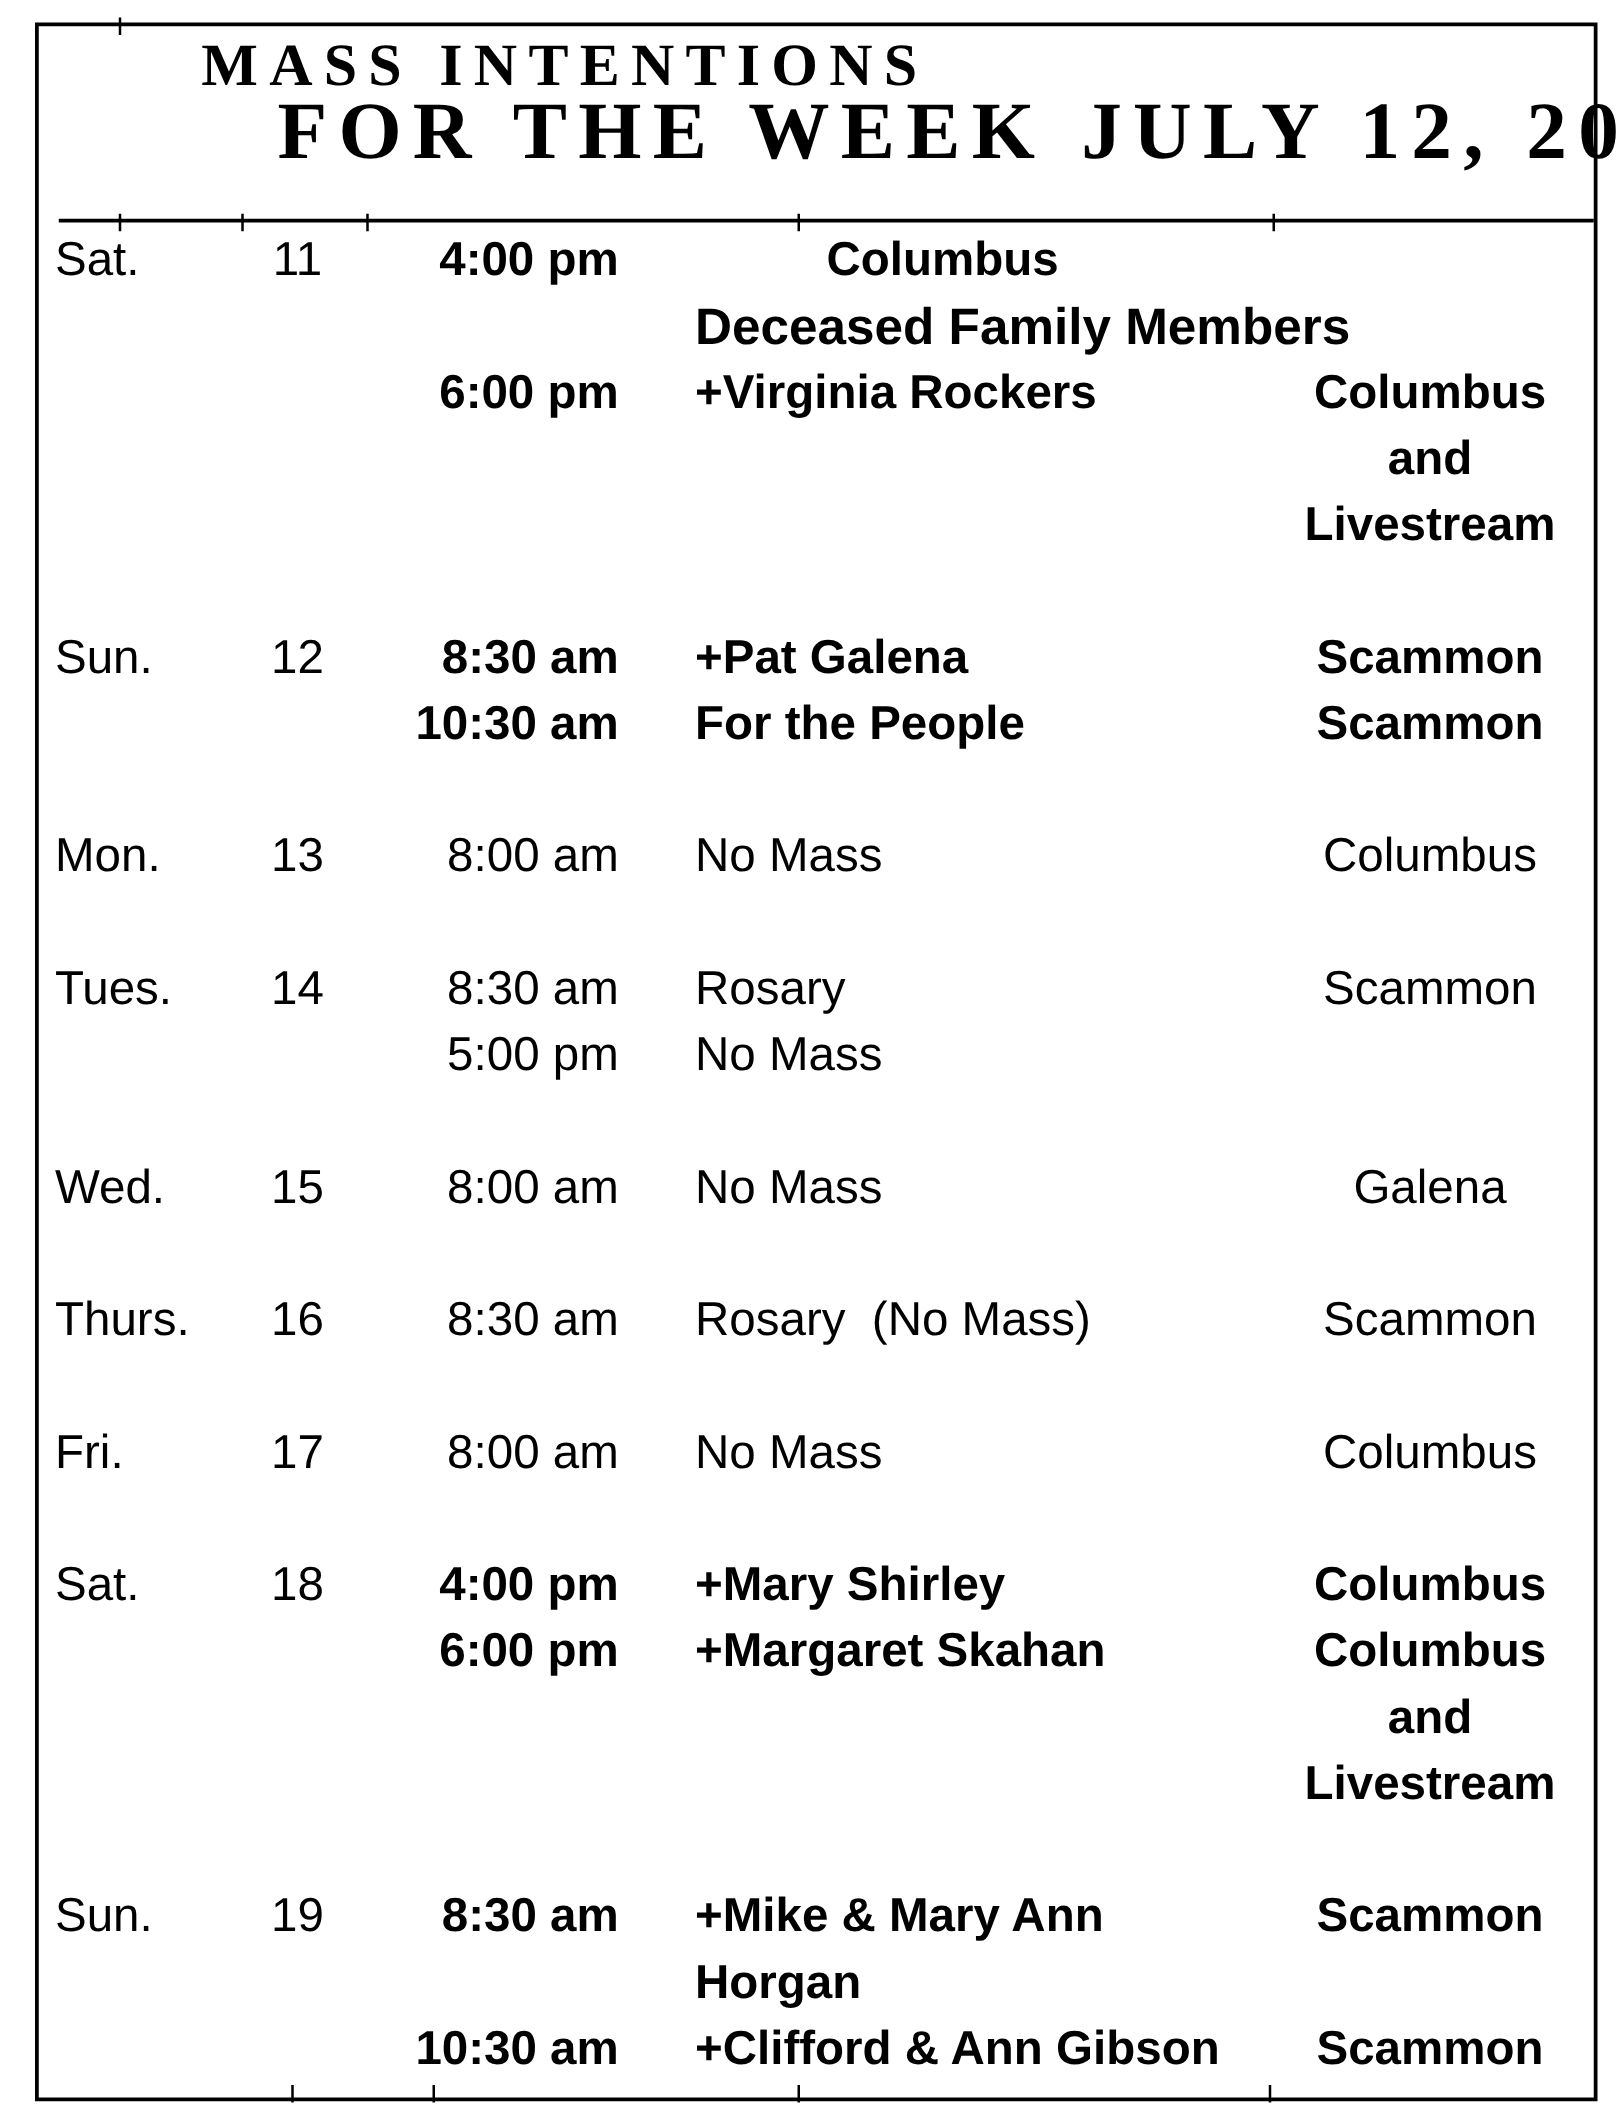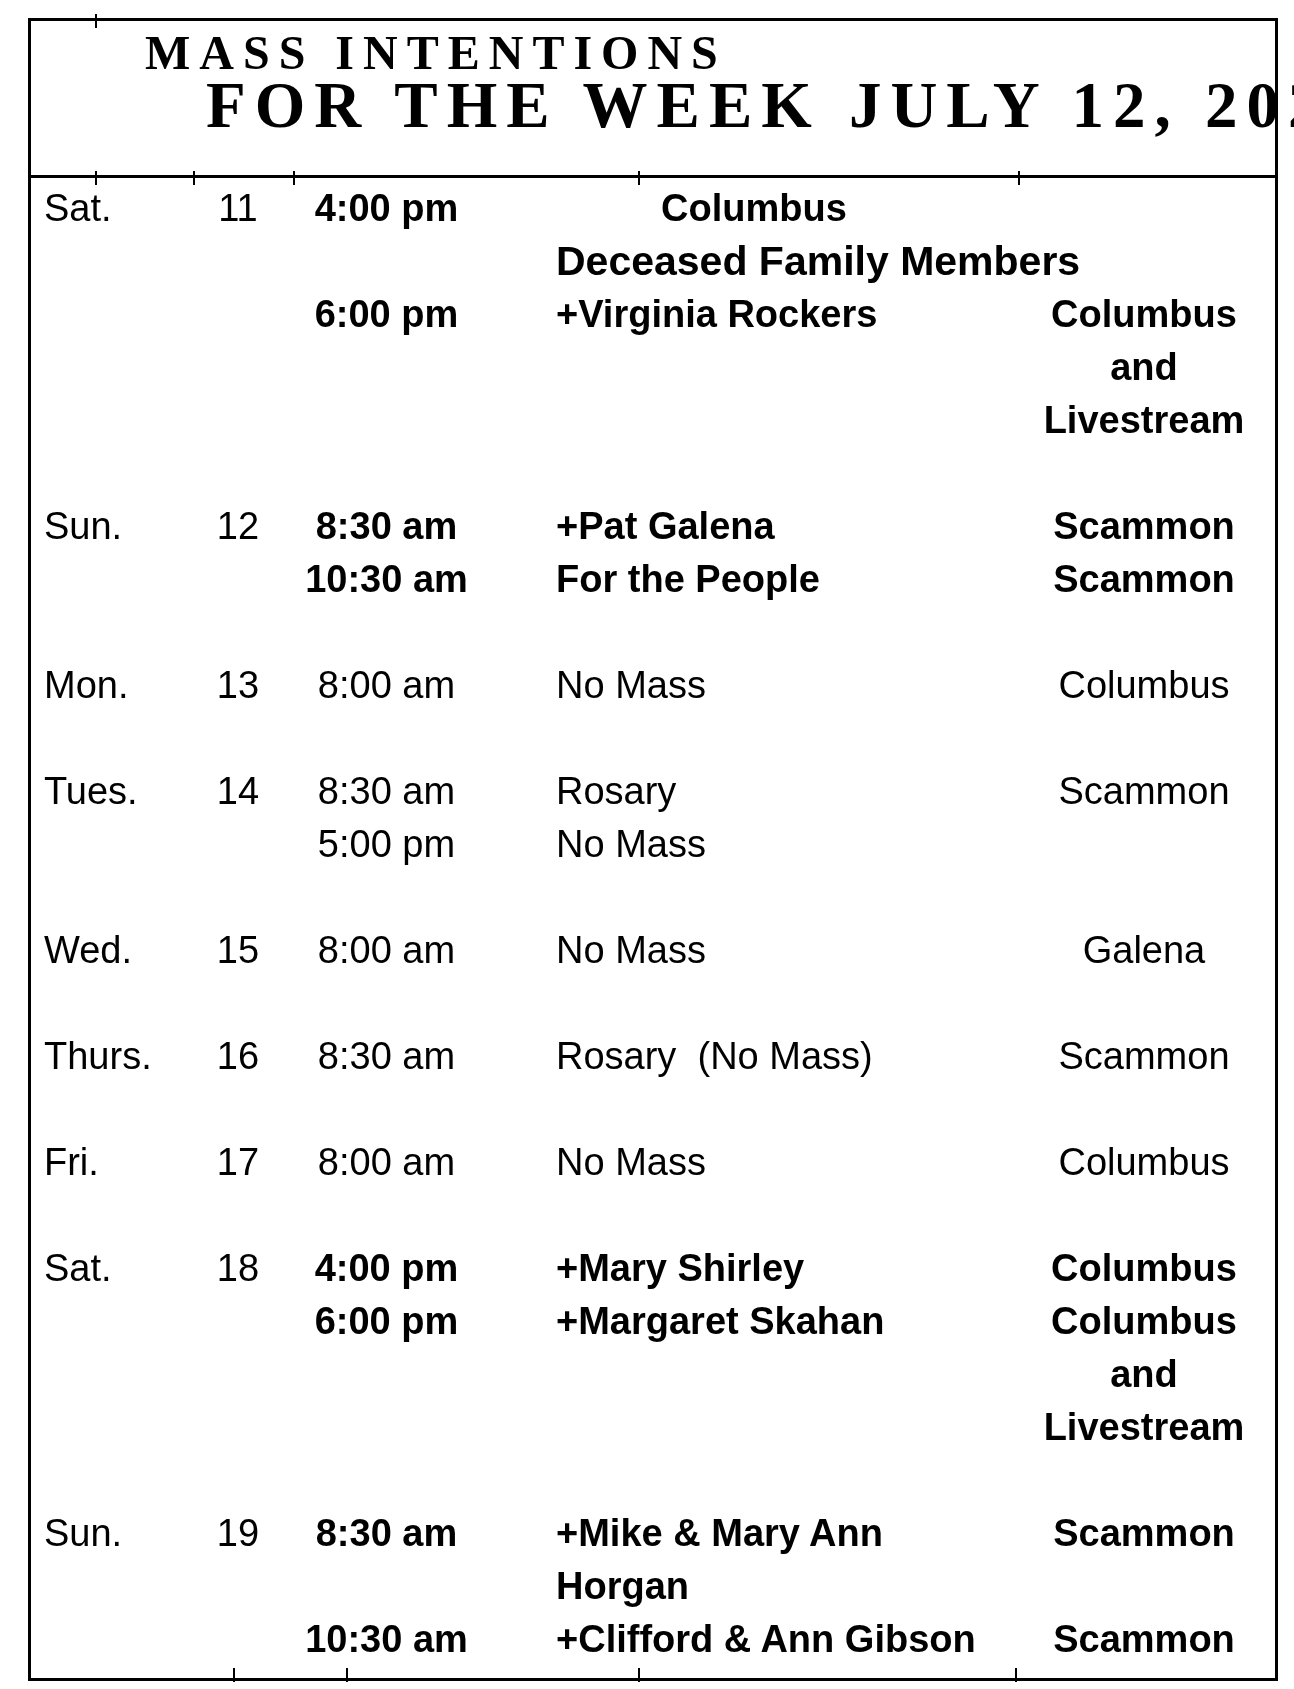--- a/index.html
+++ b/index.html
@@ -24,20 +24,21 @@
   }
   
   .header {
     box-sizing: border-box;
     height: 157px;
     border-bottom: 3px solid #000000;
     padding-top: 6px;
     font-family: "Liberation Serif", serif;
     font-weight: bold;
     white-space: nowrap;
+    margin-left: 16px;
   }
   .title-line1 {
     margin-left: 114px;
     font-size: 48px;
     letter-spacing: 9px;
     line-height: 52px;
   }
   .title-line2 {
     margin-left: 175px;
     font-size: 65px;
@@ -52,21 +53,21 @@
     display: grid;
     grid-template-columns: 167px 80px 217px 518px 262px;
     height: 53px;
     align-items: center;
     font-size: 38px;
     line-height: 1.05;
   }
   .cell { overflow: visible; }
   .cell.day  { padding-left: 13px; }
   .cell.date { text-align: center; }
-  .cell.time { text-align: center; }
+  .cell.time { text-align: right; }
   .cell.intention { padding-left: 61px; white-space: pre; }
   .cell.location  { text-align: center; }
   .bold   { font-weight: bold; }
   .small  { font-size: 41px; }
   .indent { padding-left: 166px; }
   
   .tick {
     position: absolute;
     width: 2px;
     height: 14px;

